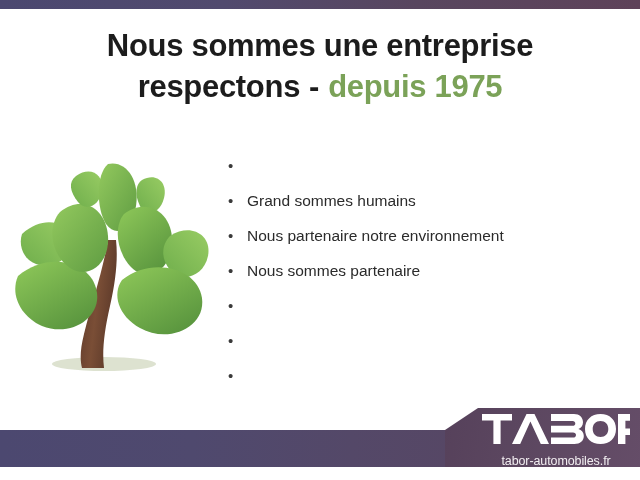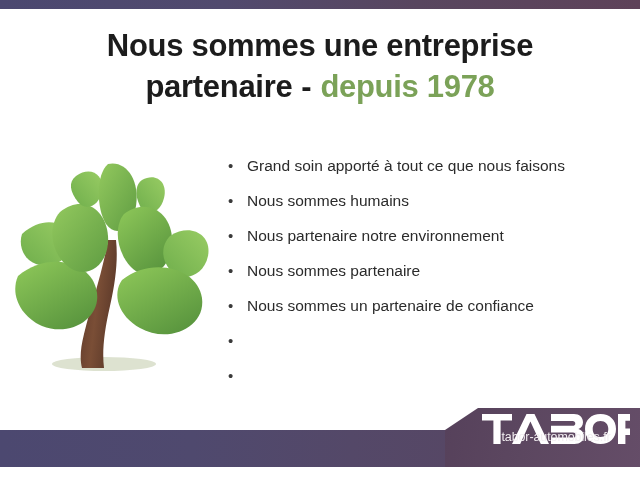--- a/index.html
+++ b/index.html
@@ -128,39 +128,39 @@
     height: 30px;
   }
   .logo-mark svg {
     display: block;
     width: 148px;
     height: 30px;
   }
   .logo-tagline {
     position: absolute;
     left: 482px;
-    top: 430px;
+    top: 454px;
     width: 148px;
     text-align: center;
     font-size: 12.5px;
     letter-spacing: -0.1px;
     color: #f2eef1;
     white-space: nowrap;
   }
 </style>
 </head>
 <body>
 
 <div id="slide">
 
   <div class="top-bar"></div>
 
   <div class="heading">
     <span class="line">Nous sommes une entreprise</span>
-    <span class="line"><span>partenaire</span><span class="sp"></span><span class="dash">-</span><span class="sp"></span><span class="accent">depuis 1978</span></span>
+    <span class="line"><span>respectons</span><span class="sp"></span><span class="dash">-</span><span class="sp"></span><span class="accent">depuis 1975</span></span>
   </div>
 
   <div class="tree-wrap">
     <svg viewBox="0 0 210 238" xmlns="http://www.w3.org/2000/svg">
       <defs>
         <linearGradient id="lf1" x1="0" y1="0" x2="1" y2="1">
           <stop offset="0%" stop-color="#93c95e"></stop>
           <stop offset="100%" stop-color="#5f9c42"></stop>
         </linearGradient>
         <linearGradient id="lf2" x1="0" y1="1" x2="1" y2="0">
@@ -199,37 +199,35 @@
 
       <path d="M158 84 C 180 70, 200 84, 196 104 C 192 124, 170 132, 158 118 C 148 106, 150 92, 158 84 Z" fill="url(#lf2)"></path>
 
       <path d="M110 128 C 140 104, 186 116, 190 146 C 194 176, 156 192, 128 176 C 106 164, 100 142, 110 128 Z" fill="url(#lf3)"></path>
     </svg>
   </div>
 
   <div class="bullets">
     <div class="bullet-row">
       <span class="bullet-dot">•</span>
-      <span class="bullet-text">Grand soin apporté à tout ce que nous faisons</span>
-    </div>
-    <div class="bullet-row">
-      <span class="bullet-dot">•</span>
-      <span class="bullet-text">Nous sommes humains</span>
+    </div>
+    <div class="bullet-row">
+      <span class="bullet-dot">•</span>
+      <span class="bullet-text">Grand sommes humains</span>
     </div>
     <div class="bullet-row">
       <span class="bullet-dot">•</span>
       <span class="bullet-text">Nous partenaire notre environnement</span>
     </div>
     <div class="bullet-row">
       <span class="bullet-dot">•</span>
       <span class="bullet-text">Nous sommes partenaire</span>
     </div>
     <div class="bullet-row">
       <span class="bullet-dot">•</span>
-      <span class="bullet-text">Nous sommes un partenaire de confiance</span>
     </div>
     <div class="bullet-row">
       <span class="bullet-dot">•</span>
     </div>
     <div class="bullet-row">
       <span class="bullet-dot">•</span>
     </div>
   </div>
 
   <div class="footer-bar"></div>

